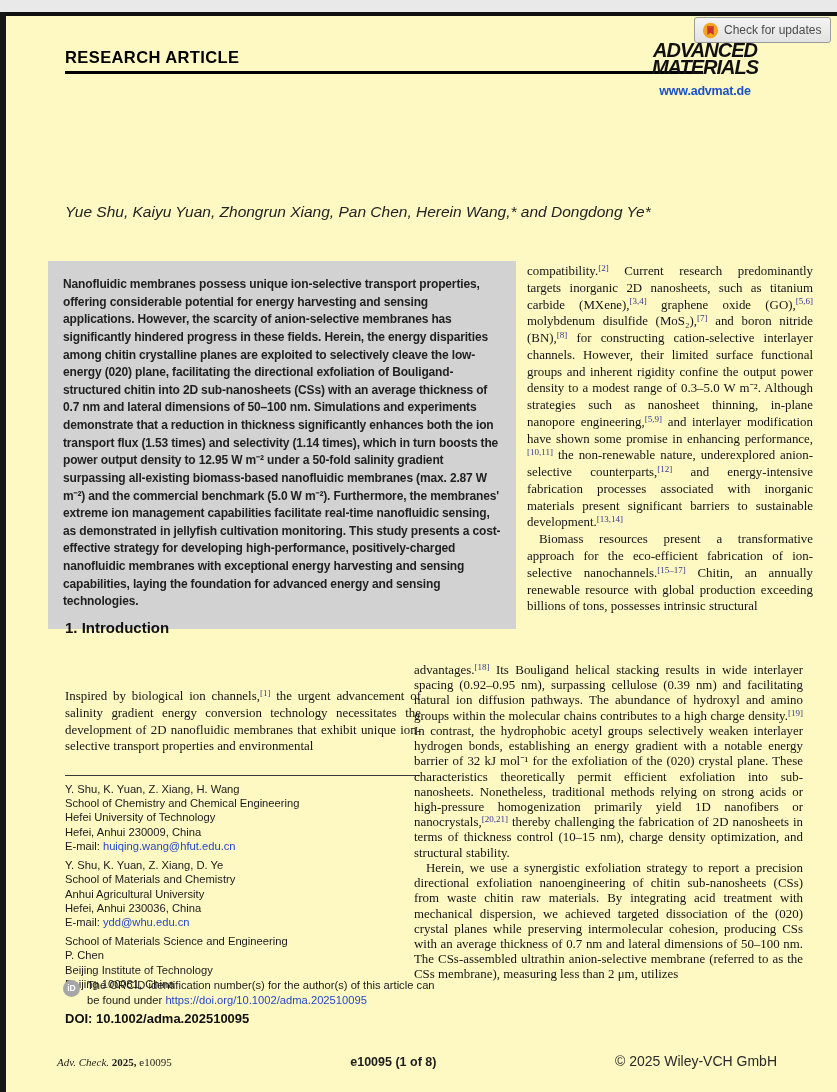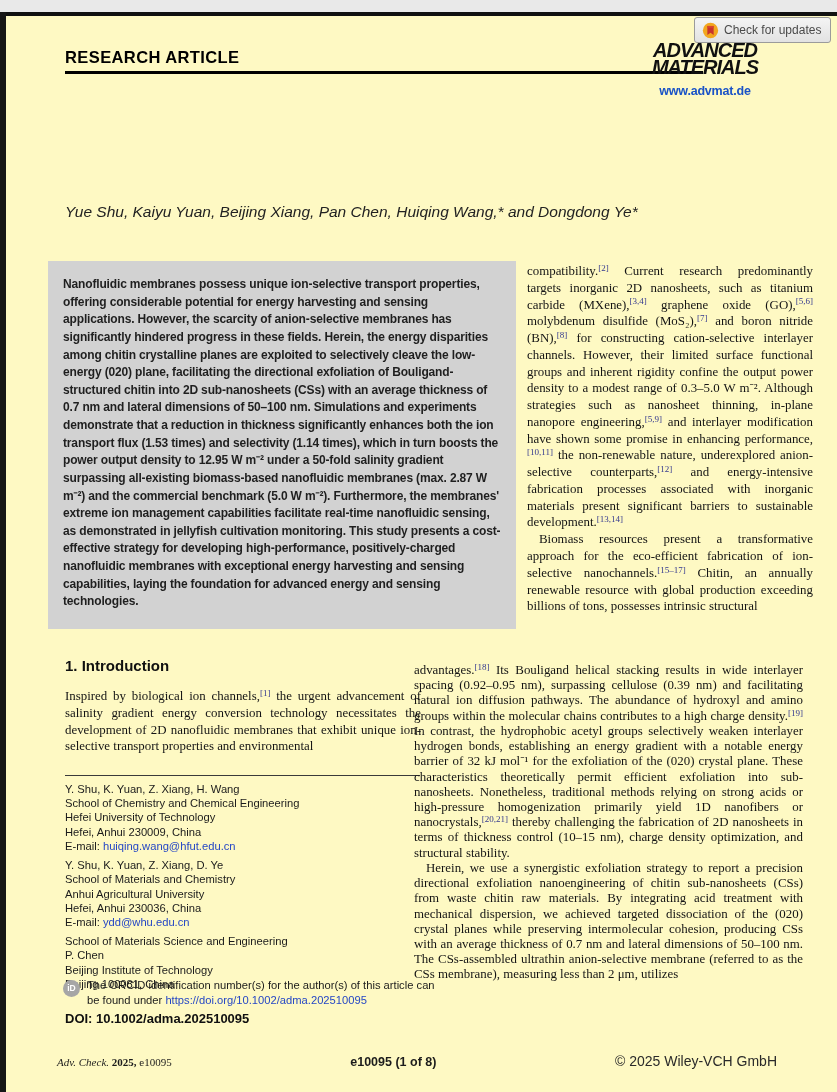--- a/index.html
+++ b/index.html
@@ -55,21 +55,21 @@
   }
 
   
   .serif { font-size:12.9px; text-align:justify; color:#141414; }
   .serif p { margin:0; }
   .serif p.indent { text-indent:12px; }
   .col-right-top { position:absolute; left:527px; top:251px; width:286px; line-height:1.3; }
   .col-right-wide { position:absolute; left:414px; top:651px; width:389px; line-height:1.18; }
   .col-left-intro-p { position:absolute; left:65px; top:676px; width:356px; line-height:1.3; }
   .intro-heading {
-    position:absolute; left:65px; top:645px;
+    position:absolute; left:65px; top:607px;
     font-family:"Liberation Sans", sans-serif; font-weight:700; font-size:15px; color:#111;
   }
   sup.cite { color:#33388f; font-size:70%; line-height:0; position:relative; top:-.45em; vertical-align:baseline; }
 
   
   .fn-rule { position:absolute; left:65px; top:763px; width:355px; height:1px; background:#3a3a3a; }
   .affiliations { position:absolute; left:65px; top:770px; width:372px;
     font-family:"Liberation Sans", sans-serif; font-size:11.2px; line-height:1.27; color:#1b1b1b; }
   .affil-group { margin-bottom:5px; }
   .affil-group div { margin:0; }
@@ -113,21 +113,21 @@
   </div>
 
   <div class="kicker">RESEARCH ARTICLE</div>
   <div class="header-rule"></div>
   <div class="logo">
     <div class="l1">ADVANCED</div>
     <div class="l2">MATERIALS</div>
     <div class="web lnk">www.advmat.de</div>
   </div>
 
-  <div class="authors">Yue Shu, Kaiyu Yuan, Beijing Xiang, Pan Chen, Huiqing Wang,* and Dongdong Ye*</div>
+  <div class="authors">Yue Shu, Kaiyu Yuan, Zhongrun Xiang, Pan Chen, Herein Wang,* and Dongdong Ye*</div>
 
   <div class="abstract">
     <p>Nanofluidic membranes possess unique ion-selective transport properties, offering considerable potential for energy harvesting and sensing applications. However, the scarcity of anion-selective membranes has significantly hindered progress in these fields. Herein, the energy disparities among chitin crystalline planes are exploited to selectively cleave the low-energy (020) plane, facilitating the directional exfoliation of Bouligand-structured chitin into 2D sub-nanosheets (CSs) with an average thickness of 0.7 nm and lateral dimensions of 50–100 nm. Simulations and experiments demonstrate that a reduction in thickness significantly enhances both the ion transport flux (1.53 times) and selectivity (1.14 times), which in turn boosts the power output density to 12.95 W m⁻² under a 50-fold salinity gradient surpassing all-existing biomass-based nanofluidic membranes (max. 2.87 W m⁻²) and the commercial benchmark (5.0 W m⁻²). Furthermore, the membranes' extreme ion management capabilities facilitate real-time nanofluidic sensing, as demonstrated in jellyfish cultivation monitoring. This study presents a cost-effective strategy for developing high-performance, positively-charged nanofluidic membranes with exceptional energy harvesting and sensing capabilities, laying the foundation for advanced energy and sensing technologies.</p>
   </div>
 
   <div class="serif col-right-top">
     <p>compatibility.<sup class="cite">[2]</sup> Current research predominantly targets inorganic 2D nanosheets, such as titanium carbide (MXene),<sup class="cite">[3,4]</sup> graphene oxide (GO),<sup class="cite">[5,6]</sup> molybdenum disulfide (MoS₂),<sup class="cite">[7]</sup> and boron nitride (BN),<sup class="cite">[8]</sup> for constructing cation-selective interlayer channels. However, their limited surface functional groups and inherent rigidity confine the output power density to a modest range of 0.3–5.0 W m⁻². Although strategies such as nanosheet thinning, in-plane nanopore engineering,<sup class="cite">[5,9]</sup> and interlayer modification have shown some promise in enhancing performance,<sup class="cite">[10,11]</sup> the non-renewable nature, underexplored anion-selective counterparts,<sup class="cite">[12]</sup> and energy-intensive fabrication processes associated with inorganic materials present significant barriers to sustainable development.<sup class="cite">[13,14]</sup></p>
     <p class="indent">Biomass resources present a transformative approach for the eco-efficient fabrication of ion-selective nanochannels.<sup class="cite">[15–17]</sup> Chitin, an annually renewable resource with global production exceeding billions of tons, possesses intrinsic structural</p>
   </div>
 

